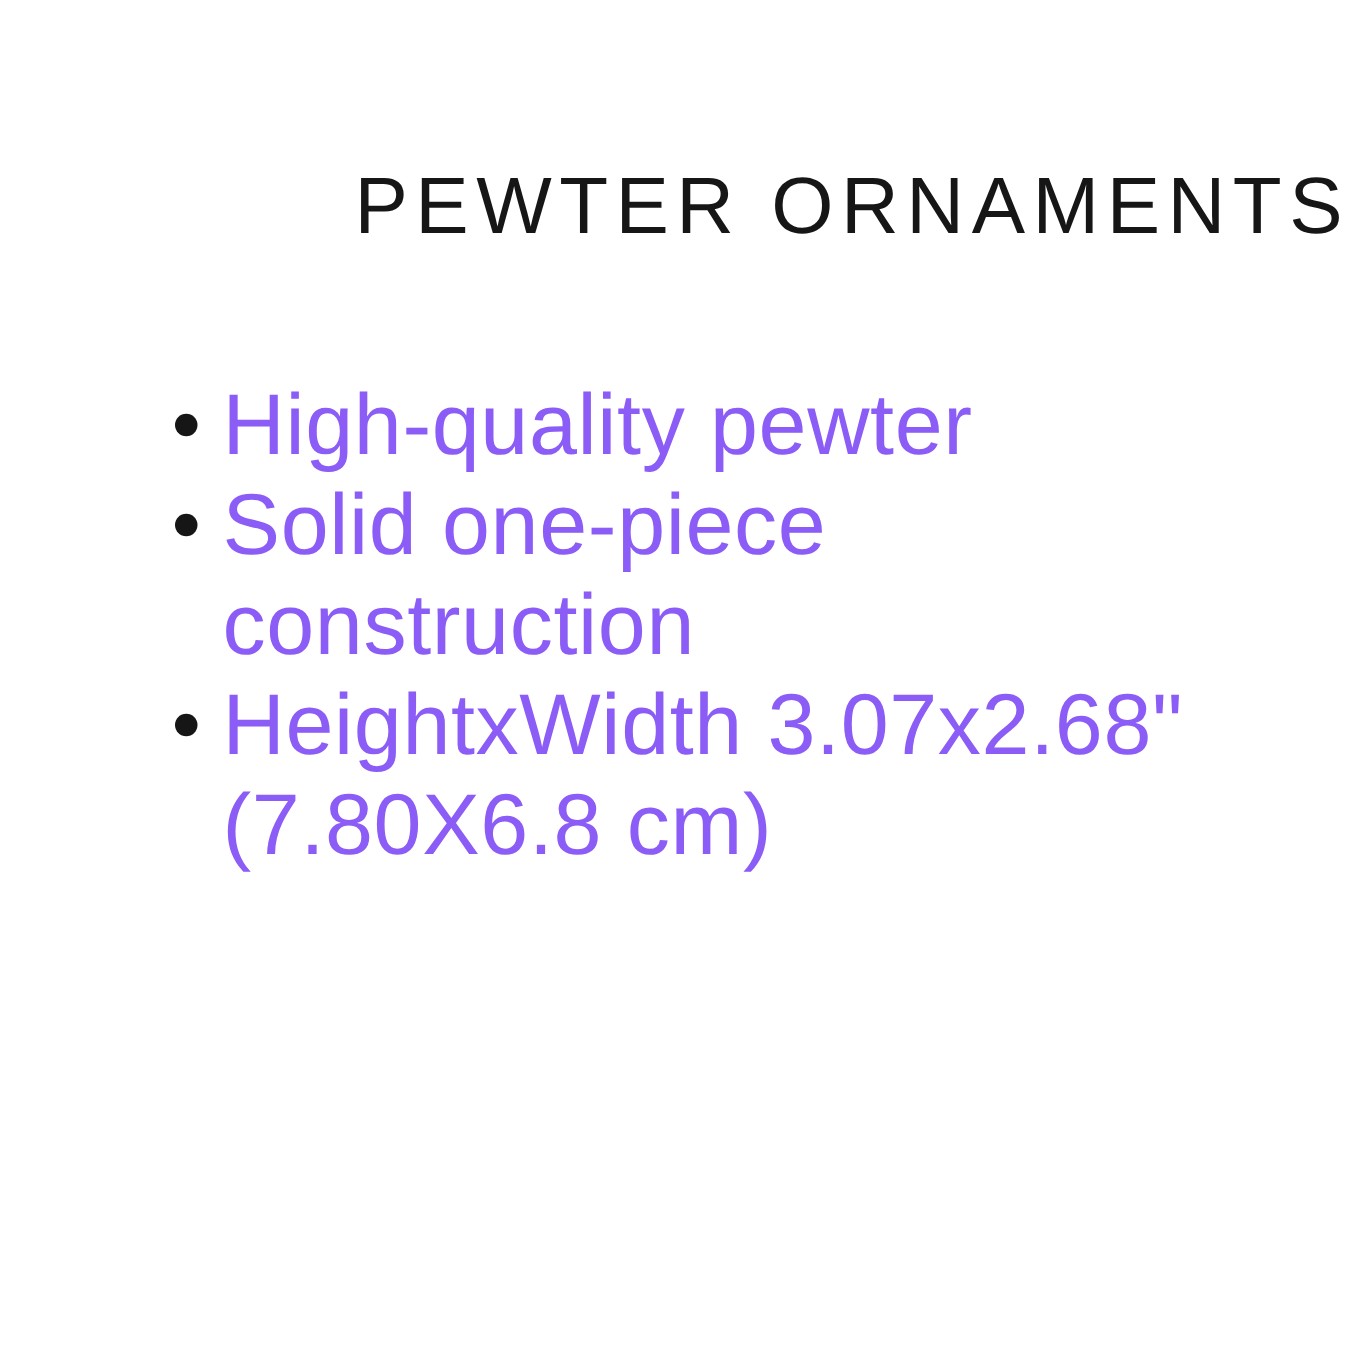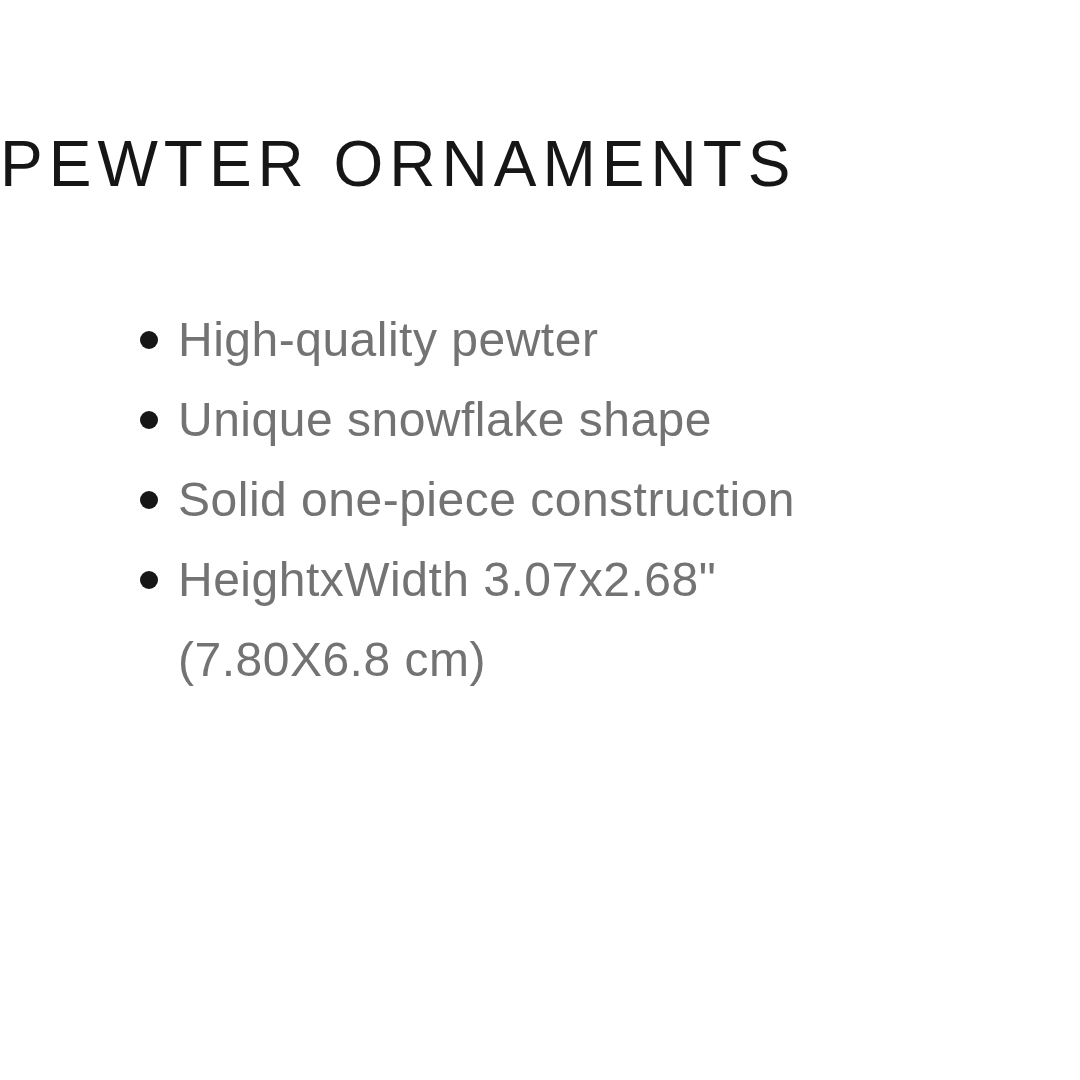--- a/index.html
+++ b/index.html
@@ -14,45 +14,45 @@
     font-family: "Liberation Sans", sans-serif;
     overflow: hidden;
     position: relative;
   }
   .page-title {
     position: absolute;
     top: 122px;
     left: 0;
     width: 1080px;
     margin: 0;
-    text-align: left;
+    text-align: right;
     font-family: "Liberation Sans", sans-serif;
     font-size: 64px;
     font-weight: 300;
     letter-spacing: 6px;
     line-height: 84px;
     color: #161616;
   }
   .feature-list {
     position: absolute;
     top: 300px;
     left: 140px;
     width: 880px;
     margin: 0;
     padding: 0;
     list-style: none;
   }
   .feature-item {
     display: flex;
     align-items: flex-start;
-    font-size: 48px;
+    font-size: 69px;
     font-weight: 300;
     line-height: 80px;
     letter-spacing: 0.5px;
-    color: #737373;
+    color: #8b5cf6;
   }
   .bullet-dot {
     flex: none;
     width: 18px;
     height: 18px;
     border-radius: 50%;
     background: #161616;
     margin: 31px 20px 0 0;
   }
   .feature-text {
@@ -64,24 +64,20 @@
 
 <h1 class="page-title">PEWTER ORNAMENTS</h1>
 
 <ul class="feature-list">
   <li class="feature-item">
     <span class="bullet-dot"></span>
     <span class="feature-text">High-quality pewter</span>
   </li>
   <li class="feature-item">
     <span class="bullet-dot"></span>
-    <span class="feature-text">Unique snowflake shape</span>
-  </li>
-  <li class="feature-item">
-    <span class="bullet-dot"></span>
     <span class="feature-text">Solid one-piece construction</span>
   </li>
   <li class="feature-item">
     <span class="bullet-dot"></span>
     <span class="feature-text">HeightxWidth 3.07x2.68"
 (7.80X6.8 cm)</span>
   </li>
 </ul>
 
 </body></html>

